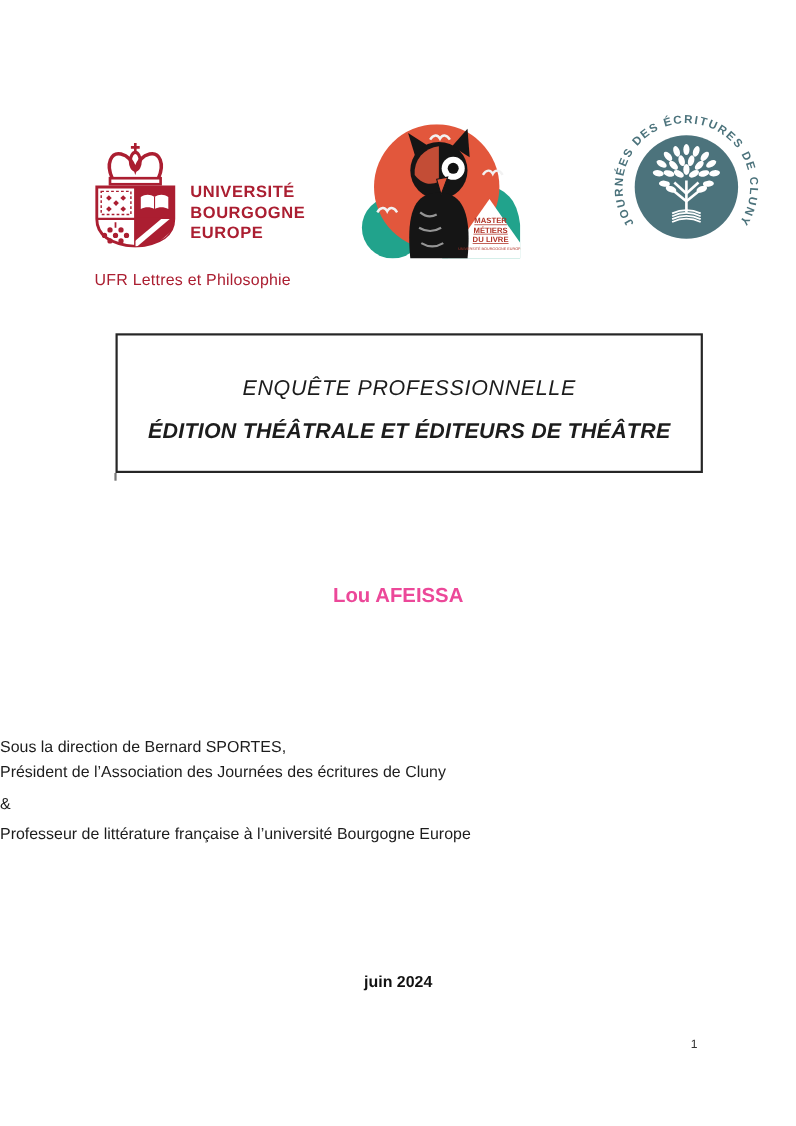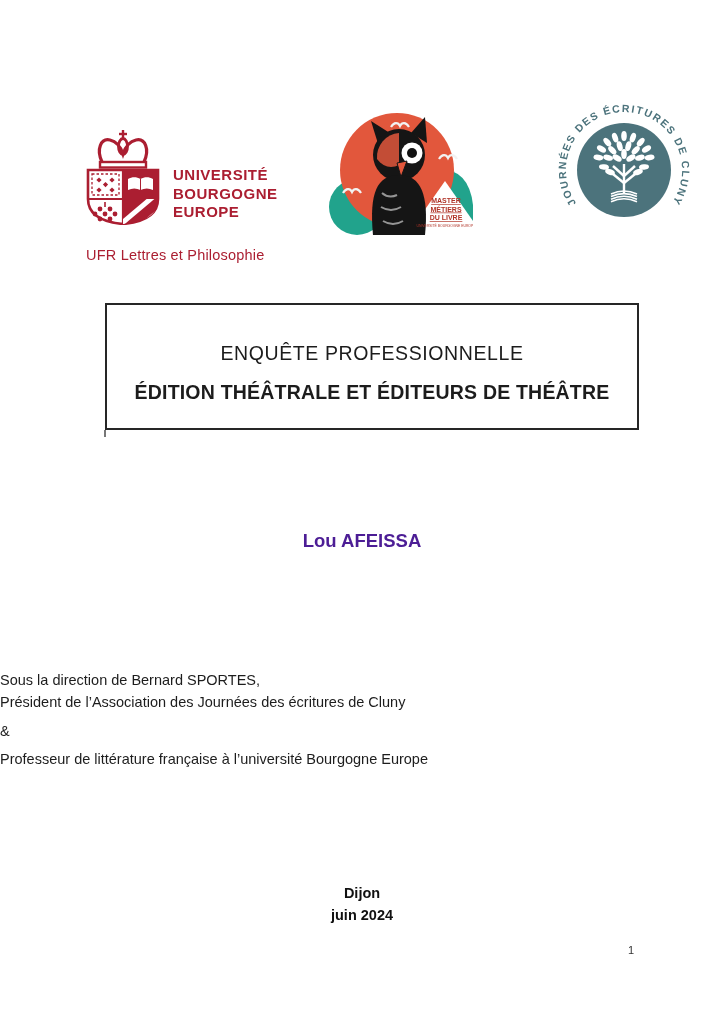--- a/index.html
+++ b/index.html
@@ -12,28 +12,28 @@
   
   .ube-logo { position:absolute; left:85px; top:129px; display:flex; }
   .ube-wordmark { position:absolute; left:173px; top:166px; color:#AB1E31;
     font-weight:bold; font-size:15px; line-height:18.5px; letter-spacing:.5px; }
   .ufr { position:absolute; left:86px; top:247px; color:#AB1E31; font-size:14.5px; letter-spacing:.2px; }
   .owl-logo { position:absolute; left:327px; top:113px; }
   .cluny-logo { position:absolute; left:554px; top:100px; }
   
   .title-box {
     position:absolute; left:105px; top:303px; width:534px; height:127px;
-    border:2px solid #262626; text-align:center; color:#1c1c1c;
+    border:2px solid #262626; text-align:center; color:#1c1c1c;font-style:italic;
   }
   .title-line1 { margin-top:37px; font-size:19.5px; letter-spacing:.6px; font-weight:normal; }
   .title-line2 { margin-top:16px; font-size:19.5px; letter-spacing:.2px; font-weight:bold; }
   .box-tick { position:absolute; left:104px; top:430px; width:2px; height:7px; background:#777; }
   
   .authors { position:absolute; left:0; top:530px; width:100%; text-align:center;
-    color:#4c1d95; font-weight:bold; font-size:18.5px; }
+    color:#ec4899; font-weight:bold; font-size:18.5px; }
   .authors .author + .author { margin-top:21px; }
   
   .direction { position:absolute; left:0; top:669px; width:100%; text-align:left;
     color:#1d1d1d; font-size:14.5px; line-height:22px; }
   .direction .amp { margin:7px 0 6px 0; }
   
   .place-date { position:absolute; left:0; top:882px; width:100%; text-align:center;
     color:#111; font-size:14.5px; font-weight:bold; line-height:22px; }
   .page-number { position:absolute; left:628px; top:944px; font-size:11px; color:#333; }
   svg text { font-family:"Liberation Sans", sans-serif; }
@@ -198,19 +198,18 @@
   </div>
 
   <div class="direction">
     <div>Sous la direction de Bernard SPORTES,</div>
     <div>Président de l’Association des Journées des écritures de Cluny</div>
     <div class="amp">&amp;</div>
     <div>Professeur de littérature française à l’université Bourgogne Europe</div>
   </div>
 
   <div class="place-date">
-    <div>Dijon</div>
     <div>juin 2024</div>
   </div>
 
   <div class="page-number">1</div>
 
 </div>
 
 </body></html>

